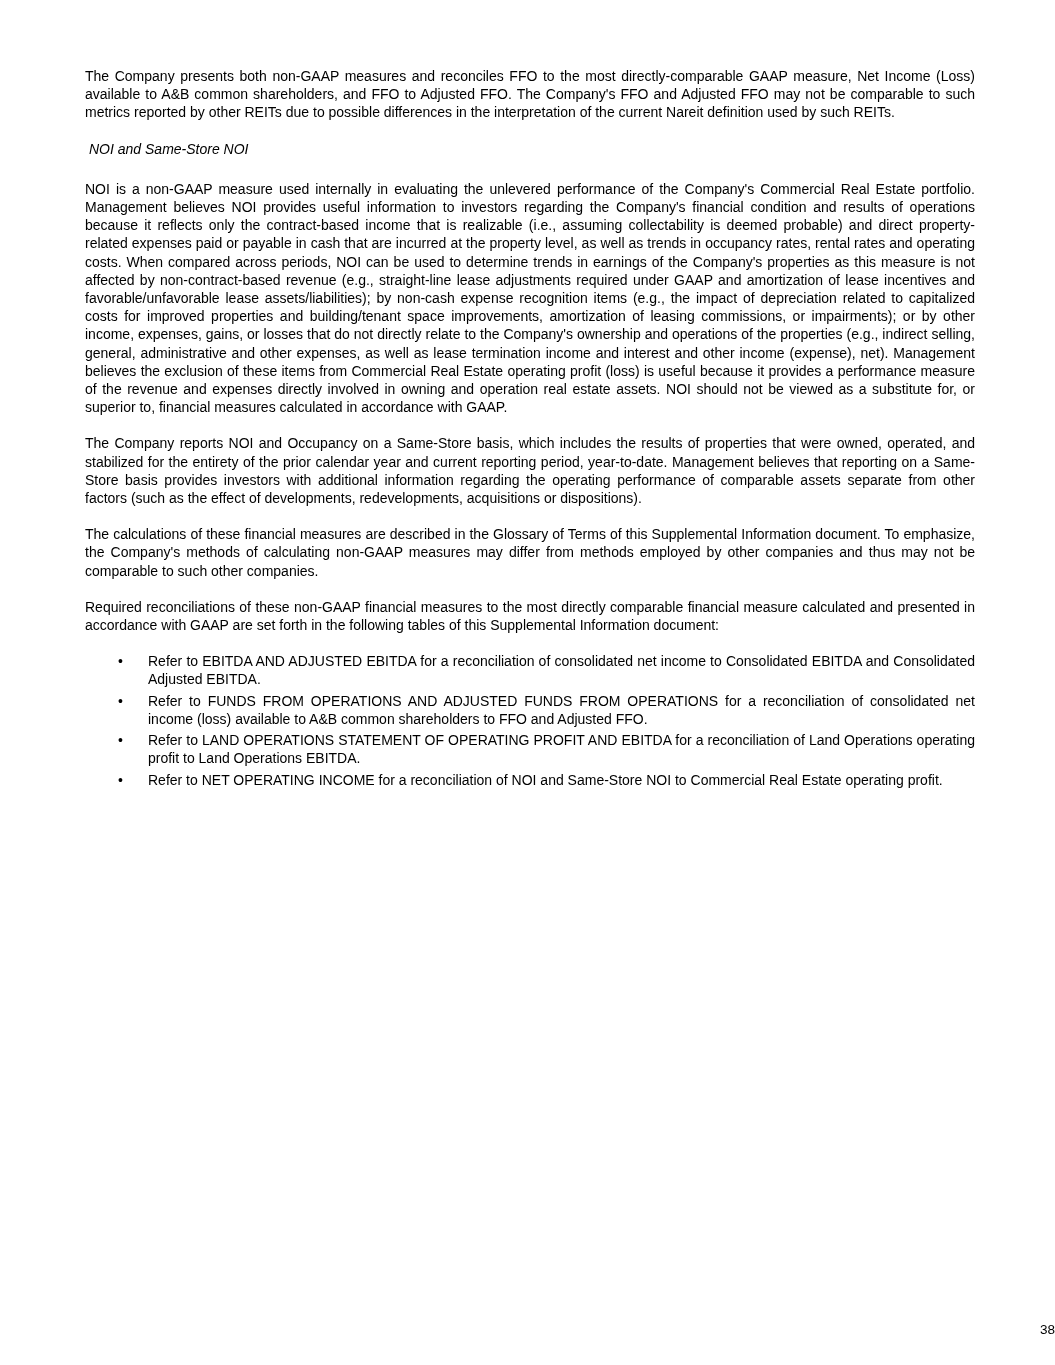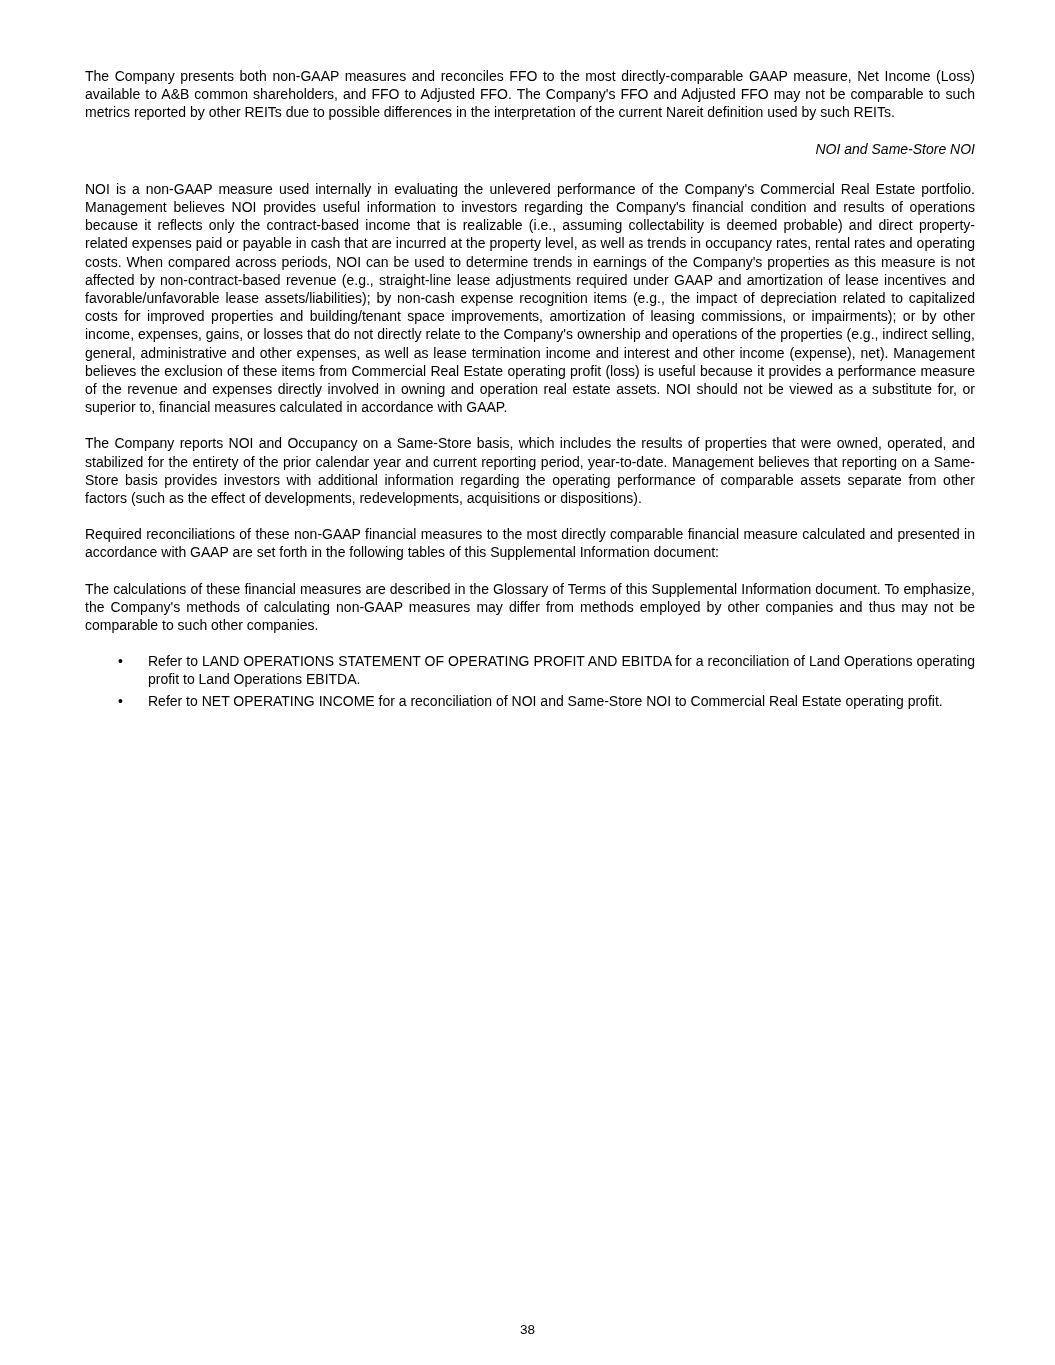--- a/index.html
+++ b/index.html
@@ -24,22 +24,22 @@
     left: 85px;
     top: 67px;
     width: 890px;
   }
   .para {
     margin: 0 0 18px 0;
     text-align: justify;
   }
   .section-heading {
     font-style: italic;
-    text-align: right;
-    margin: 0 0 22px 12px;
+    text-align: left;
+    margin: 0 0 22px 4px;
   }
   .bullet-list {
     list-style: none;
     margin: 6px 0 0 0;
     padding: 0;
   }
   .bullet-item {
     position: relative;
     padding-left: 63px;
     text-align: justify;
@@ -59,44 +59,46 @@
     display: flex;
     justify-content: space-between;
     font-size: 13.5px;
     line-height: 16px;
   }
   .page-number {
     position: absolute;
     left: 0;
     top: 1322px;
     width: 100%;
-    text-align: center;
+    text-align: right;
     font-size: 13.5px;
     line-height: 16px;
   }
 </style>
 </head>
 <body>
 
 <div class="page">
   <div class="content">
 
     <p class="para">The Company presents both non-GAAP measures and reconciles FFO to the most directly-comparable GAAP measure, Net Income (Loss) available to A&amp;B common shareholders, and FFO to Adjusted FFO. The Company's FFO and Adjusted FFO may not be comparable to such metrics reported by other REITs due to possible differences in the interpretation of the current Nareit definition used by such REITs.</p>
 
     <p class="section-heading">NOI and Same-Store NOI</p>
 
     <p class="para">NOI is a non-GAAP measure used internally in evaluating the unlevered performance of the Company's Commercial Real Estate portfolio. Management believes NOI provides useful information to investors regarding the Company's financial condition and results of operations because it reflects only the contract-based income that is realizable (i.e., assuming collectability is deemed probable) and direct property-related expenses paid or payable in cash that are incurred at the property level, as well as trends in occupancy rates, rental rates and operating costs. When compared across periods, NOI can be used to determine trends in earnings of the Company's properties as this measure is not affected by non-contract-based revenue (e.g., straight-line lease adjustments required under GAAP and amortization of lease incentives and favorable/unfavorable lease assets/liabilities); by non-cash expense recognition items (e.g., the impact of depreciation related to capitalized costs for improved properties and building/tenant space improvements, amortization of leasing commissions, or impairments); or by other income, expenses, gains, or losses that do not directly relate to the Company's ownership and operations of the properties (e.g., indirect selling, general, administrative and other expenses, as well as lease termination income and interest and other income (expense), net). Management believes the exclusion of these items from Commercial Real Estate operating profit (loss) is useful because it provides a performance measure of the revenue and expenses directly involved in owning and operation real estate assets. NOI should not be viewed as a substitute for, or superior to, financial measures calculated in accordance with GAAP.</p>
 
     <p class="para">The Company reports NOI and Occupancy on a Same-Store basis, which includes the results of properties that were owned, operated, and stabilized for the entirety of the prior calendar year and current reporting period, year-to-date. Management believes that reporting on a Same-Store basis provides investors with additional information regarding the operating performance of comparable assets separate from other factors (such as the effect of developments, redevelopments, acquisitions or dispositions).</p>
 
+    <p class="para">The calculations of these financial measures are described in the Glossary of Terms of this Supplemental Information document. To emphasize, the Company's methods of calculating non-GAAP measures may differ from methods employed by other companies and thus may not be comparable to such other companies.</p>
+
     <p class="para">Required reconciliations of these non-GAAP financial measures to the most directly comparable financial measure calculated and presented in accordance with GAAP are set forth in the following tables of this Supplemental Information document:</p>
 
-    <p class="para">The calculations of these financial measures are described in the Glossary of Terms of this Supplemental Information document. To emphasize, the Company's methods of calculating non-GAAP measures may differ from methods employed by other companies and thus may not be comparable to such other companies.</p>
-
     <ul class="bullet-list">
+      <li class="bullet-item">Refer to EBITDA AND ADJUSTED EBITDA for a reconciliation of consolidated net income to Consolidated EBITDA and Consolidated Adjusted EBITDA.</li>
+      <li class="bullet-item">Refer to FUNDS FROM OPERATIONS AND ADJUSTED FUNDS FROM OPERATIONS for a reconciliation of consolidated net income (loss) available to A&amp;B common shareholders to FFO and Adjusted FFO.</li>
       <li class="bullet-item">Refer to LAND OPERATIONS STATEMENT OF OPERATING PROFIT AND EBITDA for a reconciliation of Land Operations operating profit to Land Operations EBITDA.</li>
       <li class="bullet-item">Refer to NET OPERATING INCOME for a reconciliation of NOI and Same-Store NOI to Commercial Real Estate operating profit.</li>
     </ul>
 
   </div>
 
 
   <div class="page-number">38</div>
 </div>
 

